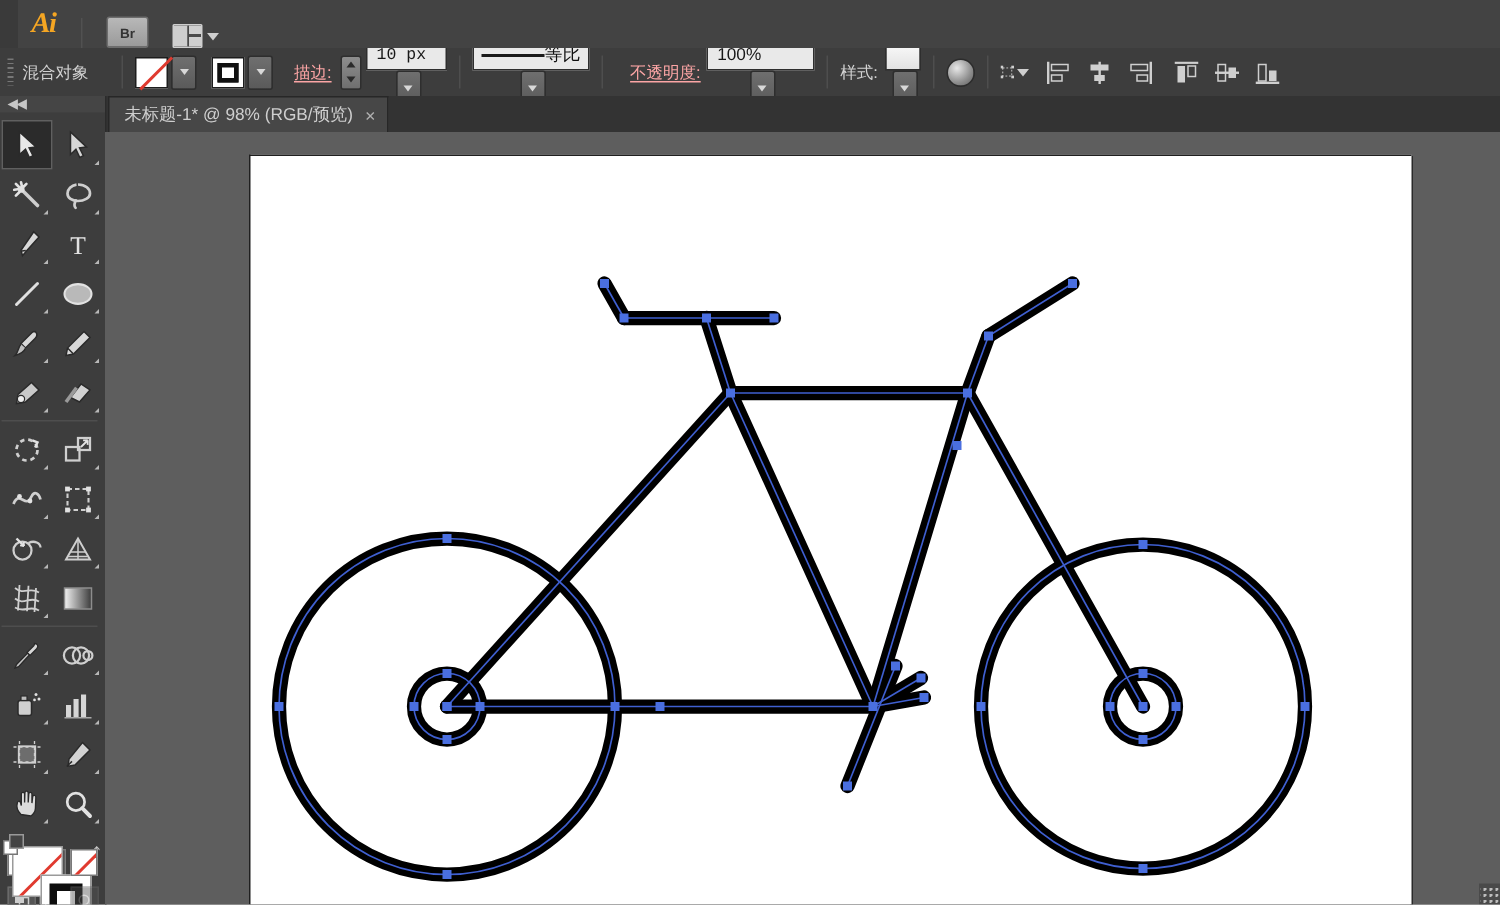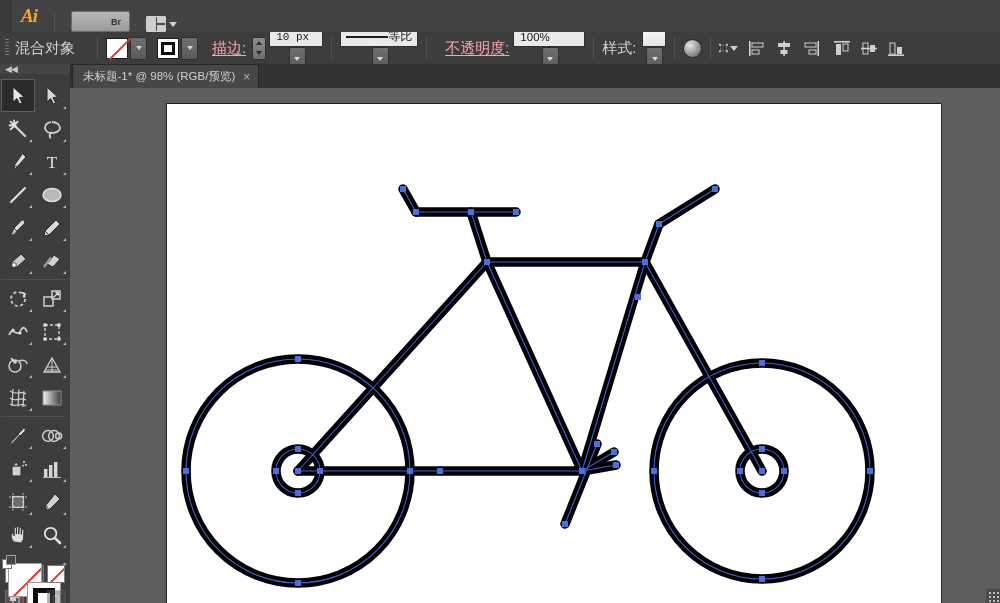--- a/index.html
+++ b/index.html
@@ -29,21 +29,21 @@
   .menu-item{
     color:#d2d2d2;font-size:12.5px;padding:0 11px;height:32px;
     display:flex;align-items:center;white-space:nowrap;
   }
   .menubar-sep{width:1px;height:20px;background:#515151;margin:0 8px;}
   .br-btn{
     width:26px;height:19px;margin-left:8px;
     background:linear-gradient(#b8b8b8,#9a9a9a);
     border:1px solid #6d6d6d;border-radius:2px;
     display:flex;align-items:center;justify-content:center;
-    color:#333;font-size:9px;font-weight:bold;padding-left:31px;
+    color:#333;font-size:9px;font-weight:bold;
   }
   .arrange-btn{
     margin-left:16px;display:flex;align-items:center;gap:3px;
   }
   .arrange-ico{
     width:20px;height:16px;border:1.5px solid #cfcfcf;border-radius:1px;
     display:flex;box-sizing:border-box;overflow:hidden;background:#4a4a4a;
   }
   .arrange-ico i{display:block;background:#cfcfcf;}
   .arrange-ico .l{width:9px;height:100%;}
@@ -53,21 +53,21 @@
      border-top:5px solid #cfcfcf;}
 
   
   .ctrlbar{
     position:absolute;left:0;top:32px;width:1000px;height:32px;
     background:#3d3d3d;border-bottom:1px solid #2b2b2b;
     display:flex;align-items:center;overflow:hidden;
   }
   .grip{width:4px;height:18px;margin:0 6px 0 5px;
     background:repeating-linear-gradient(to bottom,#777 0 1px,transparent 1px 3px);}
-  .ctrl-label{color:#d2d2d2;font-size:15px;white-space:nowrap;}
+  .ctrl-label{color:#d2d2d2;font-size:11px;white-space:nowrap;}
   .ctrl-label.link{color:#fca5a5;text-decoration:underline;text-underline-offset:2px;}
   .csep{width:1px;height:22px;background:#4e4e4e;margin:0 8px;}
 
   .swatch-box{
     width:22px;height:21px;border:1px solid #1d1d1d;box-sizing:border-box;
     background:#fff;position:relative;
   }
   .swatch-none::after{
     content:"";position:absolute;left:-2px;top:50%;width:30px;height:1.6px;
     background:#e03a2f;transform:rotate(-45deg);transform-origin:center;

